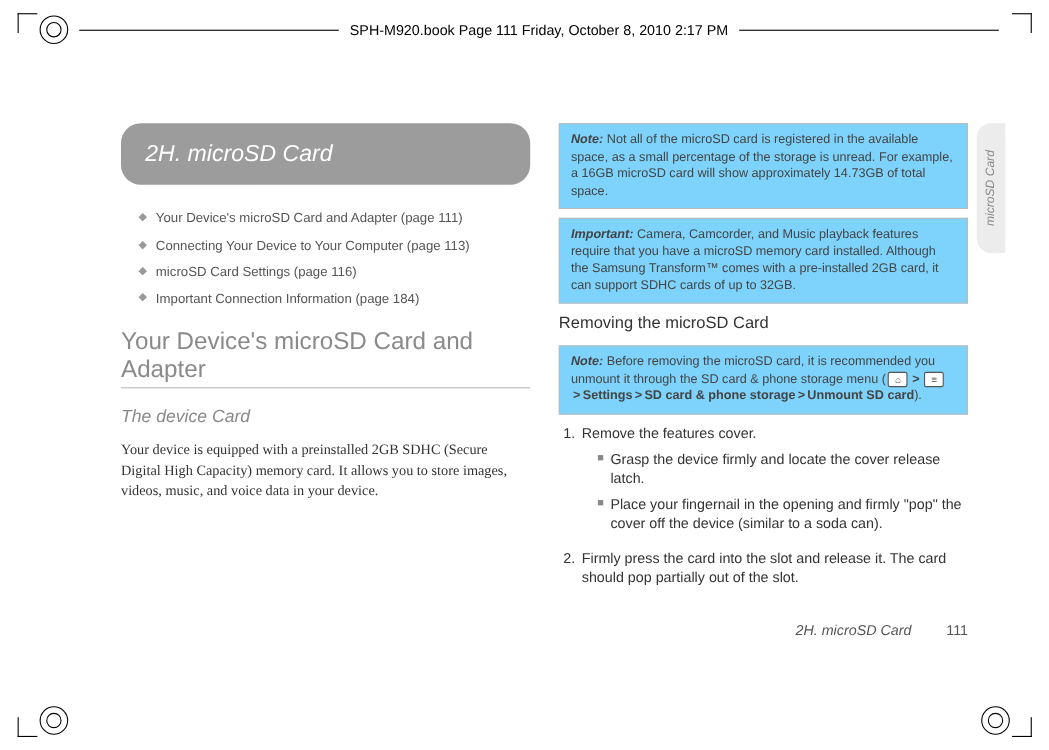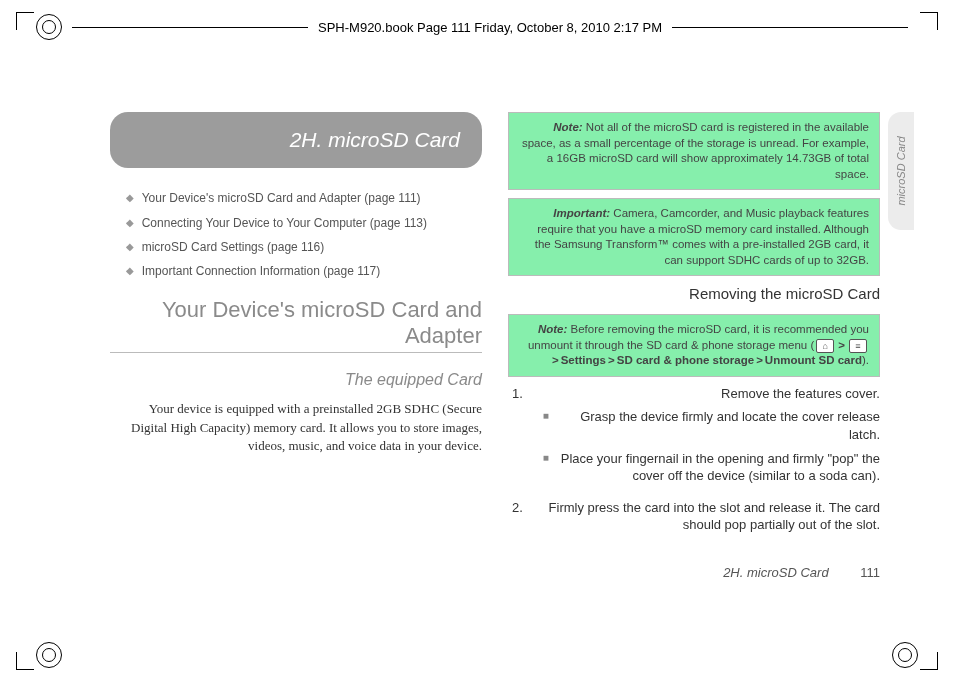--- a/index.html
+++ b/index.html
@@ -1,17 +1,17 @@
 <!DOCTYPE html>
 <html><head>
 <meta charset="utf-8">
 <style>
   * { box-sizing:border-box; margin:0; padding:0; }
   html,body { width:954px; height:682px; background:#fff; font-family:Arial,Helvetica,sans-serif; color:#333; overflow:hidden; }
-  .page { position:relative; width:954px; height:682px;text-align:right; }
+  .page { position:relative; width:954px; height:682px; }
   .crop-tl,.crop-tr,.crop-bl,.crop-br { position:absolute; width:18px; height:18px; }
   .crop-tl { top:12px; left:16px; border-top:1.5px solid #000; border-left:1.5px solid #000; }
   .crop-tr { top:12px; right:16px; border-top:1.5px solid #000; border-right:1.5px solid #000; }
   .crop-bl { bottom:12px; left:16px; border-bottom:1.5px solid #000; border-left:1.5px solid #000; }
   .crop-br { bottom:12px; right:16px; border-bottom:1.5px solid #000; border-right:1.5px solid #000; }
 
   
   .pb-top { position:absolute; top:14px; left:36px; right:36px; display:flex; align-items:center; }
   .gear { width:26px; height:26px; border:1.5px solid #000; border-radius:50%; display:flex; align-items:center; justify-content:center; flex-shrink:0; background:#fff; position:relative; }
   .gear::before { content:""; position:absolute; width:12px; height:12px; border:1.5px solid #000; border-radius:50%; }
@@ -41,21 +41,21 @@
 
   
   h2.sec { font-size:22px; font-weight:400; color:#8a8a8a; margin:8px 0 4px; line-height:1.2; }
   .sec-u { border-bottom:1px solid #bbb; padding-bottom:2px; display:block; }
   h3.sub { font-size:16px; font-style:italic; font-weight:400; color:#8a8a8a; margin:16px 0 10px; }
   h3.plain { font-size:15px; font-weight:400; color:#333; margin:8px 0 10px; }
 
   p.body { font-size:13px; color:#333; line-height:1.4;font-family:Liberation Serif, serif; }
 
   
-  .call { background:#86efac; border:0.5px solid #bbb; padding:7px 10px; margin-bottom:8px; font-size:11.5px; color:#444; line-height:1.35; }
+  .call { background:#7dd3fc; border:0.5px solid #bbb; padding:7px 10px; margin-bottom:8px; font-size:11.5px; color:#444; line-height:1.35; }
   .call b { font-style:italic; font-weight:bold; }
 
   
   ol.steps { list-style:none; margin-left:4px; }
   ol.steps > li { display:flex; gap:6px; margin-bottom:8px; }
   .num { flex-shrink:0; }
   ul.sq { list-style:none; margin:6px 0 6px 14px; }
   ul.sq > li { display:flex; gap:6px; margin-bottom:6px; }
   .sq-b { color:#888; font-size:10px; line-height:16px; }
 
@@ -103,28 +103,28 @@
         <div class="toc-row">
             <span class="diamond">◆</span>
             <span>Connecting Your Device to Your Computer (page 113)</span>
           </div>
         <div class="toc-row">
             <span class="diamond">◆</span>
             <span>microSD Card Settings (page 116)</span>
           </div>
         <div class="toc-row">
             <span class="diamond">◆</span>
-            <span>Important Connection Information (page 117)</span>
+            <span>Important Connection Information (page 184)</span>
           </div>
       </div>
 
       <h2 class="sec">
           <span class="sec-u">Your Device's microSD Card and Adapter</span>
         </h2>
-      <h3 class="sub">The equipped Card</h3>
+      <h3 class="sub">The device Card</h3>
       <p class="body">Your device is equipped with a preinstalled 2GB SDHC (Secure Digital High Capacity) memory card. It allows you to store images, videos, music, and voice data in your device.</p>
     </div>
 
     <div class="col" style="position:relative;">
       <div class="call">
         <b>Note:</b>
         <span>Not all of the microSD card is registered in the available space, as a small percentage of the storage is unread. For example, a 16GB microSD card will show approximately 14.73GB of total space.</span>
       </div>
       <div class="call">
         <b>Important:</b>

